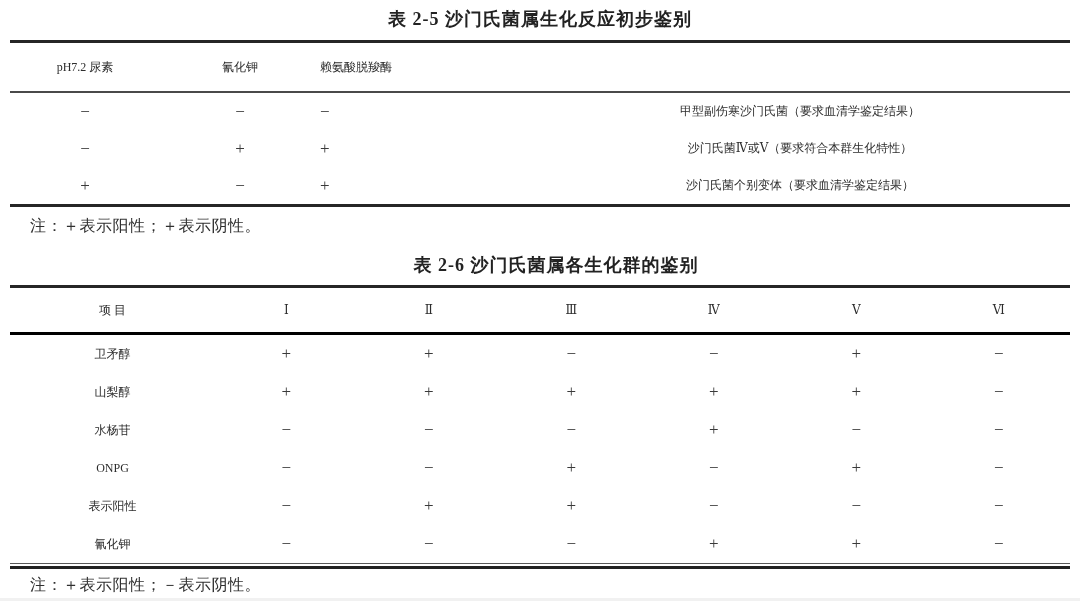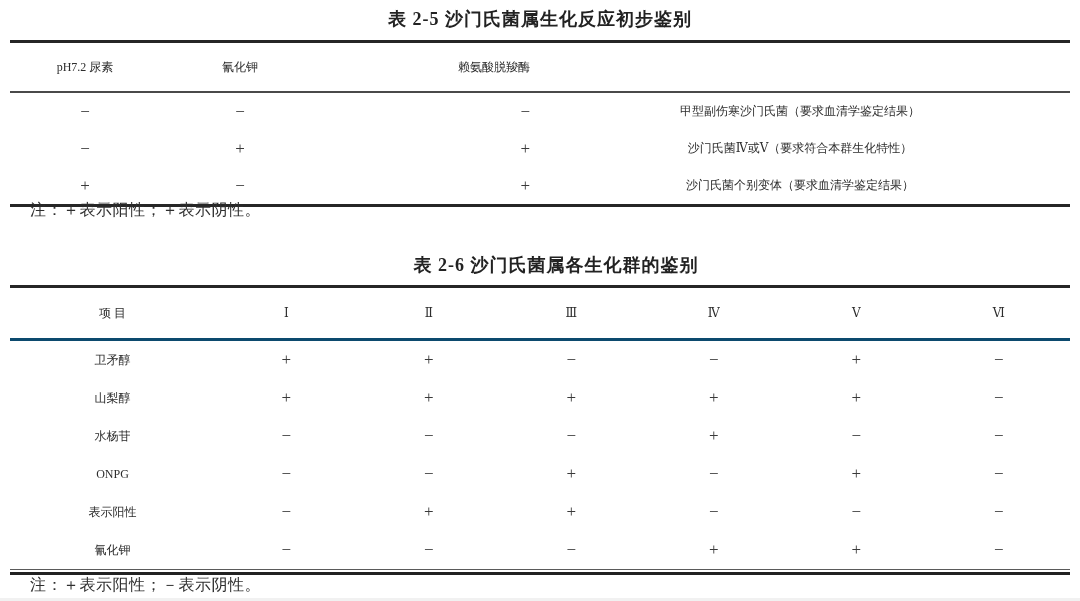--- a/index.html
+++ b/index.html
@@ -32,42 +32,42 @@
   #table-26 { top: 285px; }
 
   .rule-top { border-top: 3px solid #262626; }
   .row { display: flex; align-items: center; }
 
   
   .t25-header { height: 50px; border-bottom: 2px solid #4a4a4a; font-size: 16px; }
   .t25-row  { height: 37px; }
   .t25 .c1 { width: 150px; text-align: center; }
   .t25 .c2 { width: 160px; text-align: center; }
-  .t25 .c3 { width: 210px; text-align: right; }
+  .t25 .c3 { width: 210px; text-align: left; }
   .t25 .c4 { flex: 1; text-align: center; }
   .t25-bottom { border-top: 3px solid #262626; }
 
   
-  .t26-header { height: 53px; border-bottom: 3px solid #0c4a6e; font-size: 16px; }
+  .t26-header { height: 47px; border-bottom: 3px solid #000000; font-size: 16px; }
   .t26-row { height: 38px; }
   .t26 .ci { width: 205px; text-align: center; }
   .t26 .cv { flex: 1; text-align: center; }
   .rule-double { height: 6px; border-top: 1px solid #5a5a5a; border-bottom: 3px solid #222222; }
 
   .sym { font-size: 17px; color: #3a3a3a; }
   .cell-text { font-size: 12px; color: #2d2d2d; }
 
   .note {
     position: absolute;
     left: 30px;
     font-size: 16px;
     color: #2f2f2f;
     letter-spacing: 0.5px;
   }
-  #note-25 { top: 200px; }
+  #note-25 { top: 216px; }
   #note-26 { top: 575px; }
 
   .bottom-strip {
     position: absolute;
     left: 0; bottom: 0;
     width: 100%; height: 3px;
     background: #f1f1f1;
   }
 </style>
 </head>

